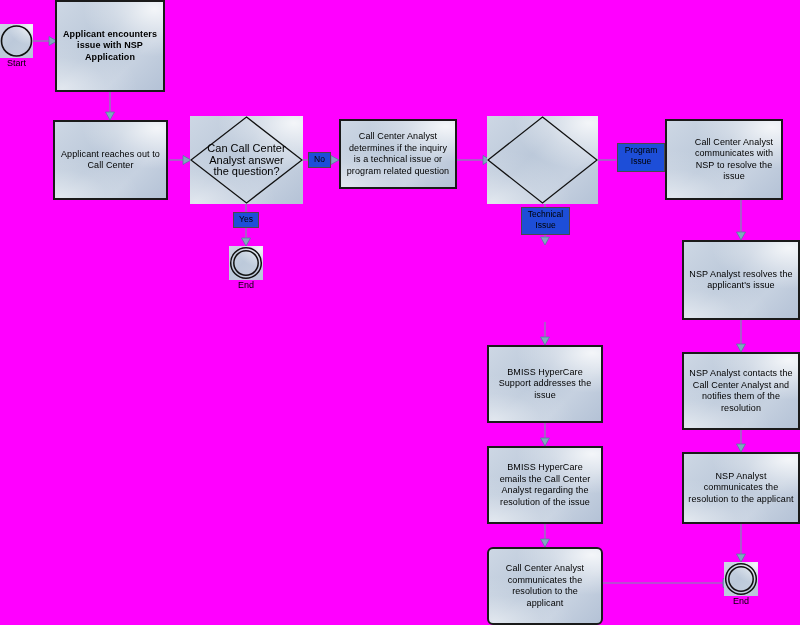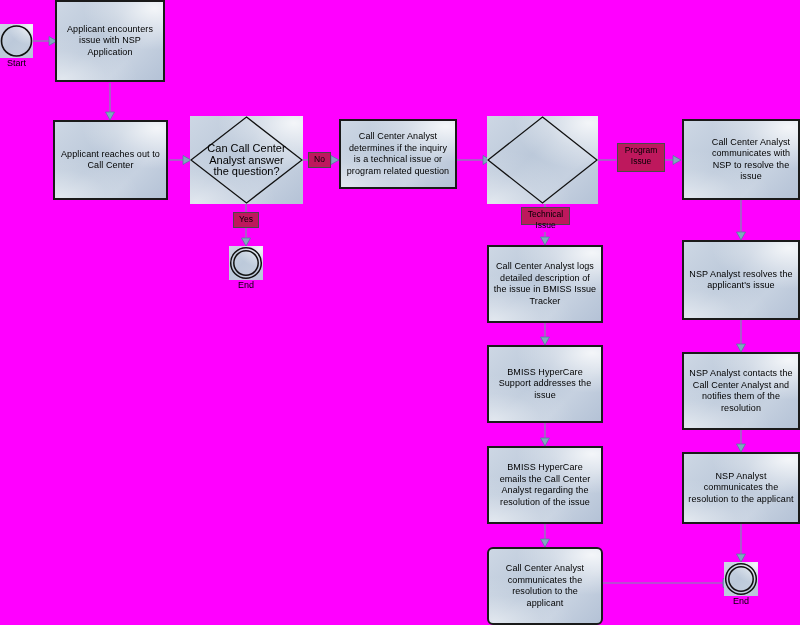--- a/index.html
+++ b/index.html
@@ -100,21 +100,21 @@
     transform: translateX(-50%);
     top: 100%;
     font-size: 9px;
     color: #000;
     white-space: nowrap;
   }
 
   
   .elabel {
     position: absolute;
-    background: #be185d;
+    background: #1d4ed8;
     border: 1px solid #4a4a4a;
     font-size: 8.5px;
     line-height: 10.5px;
     color: #000;
     text-align: center;
     padding: 1px 2px;
     box-sizing: border-box;
     z-index: 6;
   }
 
@@ -193,21 +193,21 @@
     <polygon class="arrowhead" points="736.5,554 745.5,554 741,562"></polygon>
   </svg>
 
   <div class="node term" style="left:0px; top:24px; width:33px; height:34px; z-index:3;text-align:center;">
     <svg viewBox="0 0 33 34">
       <circle cx="16.5" cy="17" r="15" fill="none" stroke="#111" stroke-width="1.6"></circle>
     </svg>
     <span class="term-label">Start</span>
   </div>
 
-  <div class="node proc" style="left:55px; top:0px; width:110px; height:82px; z-index:3;">
+  <div class="node proc" style="left:55px; top:0px; width:110px; height:92px; z-index:3;font-weight:bold;">
     <span class="txt">Applicant encounters issue with NSP Application</span>
   </div>
 
   <div class="node proc" style="left:53px; top:120px; width:115px; height:80px; z-index:3;">
     <span class="txt">Applicant reaches out to Call Center</span>
   </div>
 
   <div class="node deci" style="left:190px; top:116px; width:113px; height:88px; z-index:3;">
     <svg viewBox="0 0 113 88" preserveAspectRatio="none">
       <polygon points="56.5,1 112,44 56.5,87 1,44" fill="none" stroke="#111" stroke-width="1.3"></polygon>
@@ -238,41 +238,38 @@
   <div class="node deci" style="left:487px; top:116px; width:111px; height:88px; z-index:3;">
     <svg viewBox="0 0 111 88" preserveAspectRatio="none">
       <polygon points="55.5,1 110,44 55.5,87 1,44" fill="none" stroke="#111" stroke-width="1.3"></polygon>
     </svg>
   </div>
 
   <div class="elabel" style="left:617px; top:143px; width:48px; height:29px;">
     <span>Program Issue</span>
   </div>
 
-  <div class="elabel" style="left:521px; top:207px; width:49px; height:18px;">
+  <div class="elabel" style="left:521px; top:207px; width:49px; height:28px;">
     <span>Technical Issue</span>
   </div>
 
-  <div class="node proc" style="left:487px; top:245px; width:116px; height:78px; z-index:3;">
-    <span class="txt">Call Center Analyst logs detailed description of the issue in BMISS Issue Tracker</span>
-  </div>
 
   <div class="node proc" style="left:487px; top:345px; width:116px; height:78px; z-index:3;">
     <span class="txt">BMISS HyperCare Support addresses the issue</span>
   </div>
 
   <div class="node proc" style="left:487px; top:446px; width:116px; height:78px; z-index:3;">
     <span class="txt">BMISS HyperCare emails the Call Center Analyst regarding the resolution of the issue</span>
   </div>
 
   <div class="node proc" style="left:487px; top:547px; width:116px; height:78px; z-index:3;border-radius:6px;">
     <span class="txt">Call Center Analyst communicates the resolution to the applicant</span>
   </div>
 
-  <div class="node proc" style="left:682px; top:119px; width:118px; height:81px; z-index:3;padding-left:20px;">
+  <div class="node proc" style="left:665px; top:119px; width:118px; height:81px; z-index:3;padding-left:20px;">
     <span class="txt">Call Center Analyst communicates with NSP to resolve the issue</span>
   </div>
 
   <div class="node proc" style="left:682px; top:240px; width:118px; height:80px; z-index:3;">
     <span class="txt">NSP Analyst resolves the applicant's issue</span>
   </div>
 
   <div class="node proc" style="left:682px; top:352px; width:118px; height:78px; z-index:3;">
     <span class="txt">NSP Analyst contacts the Call Center Analyst and notifies them of the resolution</span>
   </div>

